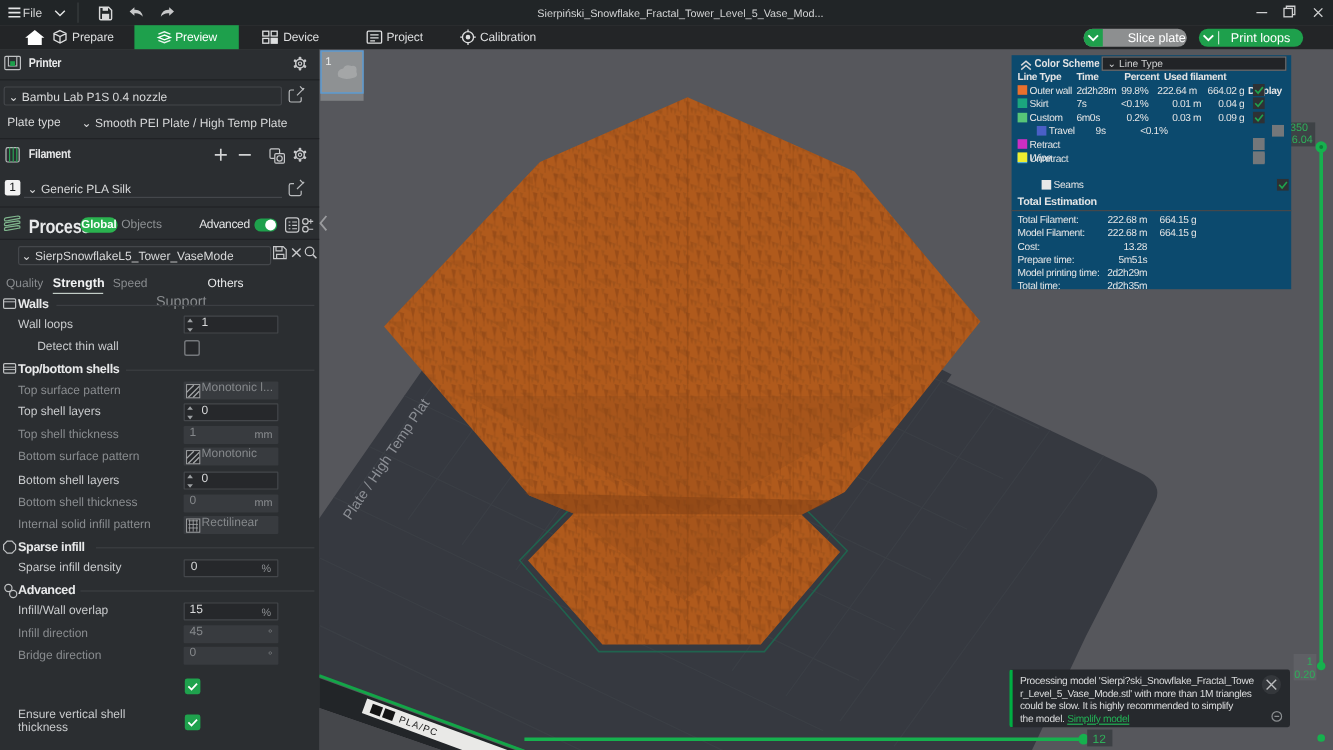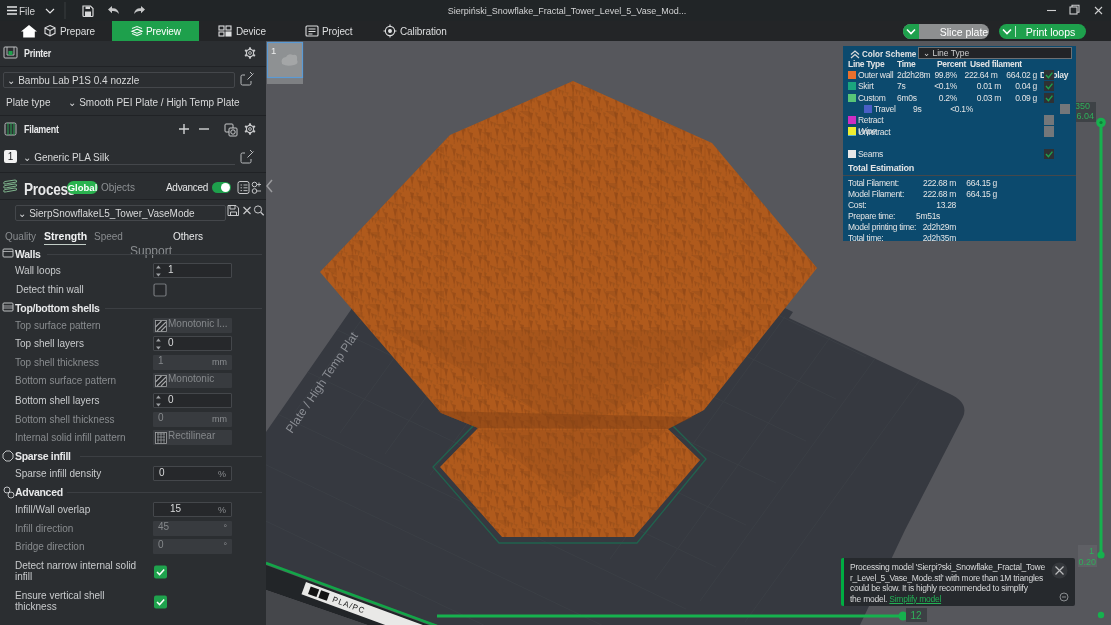--- a/index.html
+++ b/index.html
@@ -379,21 +379,21 @@
     <div class="lab" style="left:44px;top:189px;font-size:10.5px;color:#f2f3f4;font-weight:bold;">Strength</div>
     <div class="labg" style="left:94px;top:189.5px;font-size:10px;">Speed</div>
     <div class="labg" style="left:130px;top:203px;font-size:12px;">Support</div>
     <div class="lab" style="left:173px;top:189.5px;font-size:10px;color:#e8e9ea;">Others</div>
     <div class="abs" style="left:44px;top:203px;width:42px;height:1px;background:#c2cdc6;"></div>
 
     <div class="hdr" style="left:15px;top:207px;">Walls</div>
       <div class="secline" style="left:47px;top:213px;width:215px;"></div>
     <div class="lab" style="left:15px;top:224px;">Wall loops</div>
     <div class="inbox" style="top:222px;"><span style="margin-left:14px;">1</span></div>
-    <div class="lab" style="left:16px;top:243px;">Detect thin wall</div>
+    <div class="lab" style="left:31px;top:243px;">Detect thin wall</div>
     <div class="hdr" style="left:15px;top:261px;">Top/bottom shells</div>
       <div class="secline" style="left:105px;top:267px;width:157px;"></div>
     <div class="labg" style="left:15px;top:279px;">Top surface pattern</div>
     <div class="inboxd" style="top:277px;"><span style="margin-left:15px;color:#85888b;">Monotonic l...</span></div>
     <div class="lab" style="left:15px;top:297px;">Top shell layers</div>
     <div class="inbox" style="top:295px;"><span style="margin-left:14px;">0</span></div>
     <div class="labg" style="left:15px;top:316px;">Top shell thickness</div>
     <div class="inboxd" style="top:314px;"><span style="margin-left:5px;">1</span><span class="unit">mm</span></div>
     <div class="labg" style="left:15px;top:334px;">Bottom surface pattern</div>
     <div class="inboxd" style="top:332px;"><span style="margin-left:15px;color:#85888b;">Monotonic</span></div>
@@ -403,26 +403,25 @@
     <div class="inboxd" style="top:371px;"><span style="margin-left:5px;">0</span><span class="unit">mm</span></div>
     <div class="labg" style="left:15px;top:391px;">Internal solid infill pattern</div>
     <div class="inboxd" style="top:389px;"><span style="margin-left:15px;color:#85888b;">Rectilinear</span></div>
     <div class="hdr" style="left:15px;top:409px;">Sparse infill</div>
       <div class="secline" style="left:80px;top:415px;width:182px;"></div>
     <div class="lab" style="left:15px;top:427px;">Sparse infill density</div>
     <div class="inbox" style="top:425px;"><span style="margin-left:5px;">0</span><span class="unit">%</span></div>
     <div class="hdr" style="left:15px;top:445px;">Advanced</div>
       <div class="secline" style="left:67px;top:451px;width:195px;"></div>
     <div class="lab" style="left:15px;top:463px;">Infill/Wall overlap</div>
-    <div class="inbox" style="top:461px;"><span style="margin-left:16px;">15</span><span class="unit">%</span></div>
+    <div class="inbox" style="top:461px;"><span style="margin-left:4px;">15</span><span class="unit">%</span></div>
     <div class="labg" style="left:15px;top:482px;">Infill direction</div>
     <div class="inboxd" style="top:480px;"><span style="margin-left:5px;">45</span><span class="unit">°</span></div>
     <div class="labg" style="left:15px;top:500px;">Bridge direction</div>
     <div class="inboxd" style="top:498px;"><span style="margin-left:5px;">0</span><span class="unit">°</span></div>
-    <div class="lab" style="left:15px;top:519px;width:135px;">Detect narrow internal solid infill</div>
     <div class="lab" style="left:15px;top:549px;width:110px;">Ensure vertical shell thickness</div>
   </div>
   <div id="legend">
     <svg class="abs" style="left:7px;top:4px" width="10" height="9" viewBox="0 0 10 9">
       <path d="M1,4.5 l4,-3.5 l4,3.5 M1,8 l4,-3.5 l4,3.5" stroke="#d8d9da" stroke-width="1.2" fill="none"></path>
     </svg>
     <div class="abs" style="left:19px;top:2px;font-size:9.5px;font-weight:bold;"><span class="cx">Color Scheme</span></div>
     <div class="abs" style="left:75px;top:1px;width:154px;height:12px;border:1px solid #6d7073;background:#222427;">
       <span style="position:absolute;left:4px;top:0px;font-size:8.5px;color:#cfd0d1;text-align:center;">⌄ Line Type</span>
     </div>
@@ -491,21 +490,21 @@
           <rect width="10" height="10" fill="#74777a"></rect>
         </svg>
       </div>
     <div class="lrow" style="top:80px;font-style:italic;">
         <span class="sw" style="background:#eeee30;"></span>
         <span style="position:absolute;left:15px;">Wipe</span>
         <svg class="ck">
           <rect width="10" height="10" fill="#74777a"></rect>
         </svg>
       </div>
-    <div class="lrow" style="top:103.1px;">
+    <div class="lrow" style="top:103.1px;margin-left:20px;">
         <span class="sw" style="background:#e8e8e8;"></span>
         <span style="position:absolute;left:15px;">Seams</span>
         <svg class="ck">
           <rect width="10" height="10" fill="#2e3134"></rect>
           <path d="M2,5 l2.4,2.6 l4,-5" stroke="#1fa24d" stroke-width="1.4" fill="none"></path>
         </svg>
       </div>
     <div class="abs" style="left:5px;top:117px;font-size:9px;font-weight:bold;letter-spacing:-0.2px;">Total Estimation</div>
     <div class="abs" style="left:0;top:129px;width:233px;height:1px;background:#45484b;"></div>
     <div class="lrow" style="top:132px;">
@@ -517,21 +516,21 @@
         <span style="position:absolute;left:5px;">Model Filament:</span>
         <span style="position:absolute;left:73px;width:40px;text-align:right;">222.68 m</span>
         <span style="position:absolute;left:118px;width:36px;text-align:right;">664.15 g</span>
       </div>
     <div class="lrow" style="top:154px;">
         <span style="position:absolute;left:5px;">Cost:</span>
         <span style="position:absolute;left:73px;width:40px;text-align:right;">13.28</span>
       </div>
     <div class="lrow" style="top:165px;">
         <span style="position:absolute;left:5px;">Prepare time:</span>
-        <span style="position:absolute;left:73px;width:40px;text-align:left;">5m51s</span>
+        <span style="position:absolute;left:73px;width:40px;text-align:right;">5m51s</span>
       </div>
     <div class="lrow" style="top:176px;">
         <span style="position:absolute;left:5px;">Model printing time:</span>
         <span style="position:absolute;left:76px;width:37px;text-align:right;">2d2h29m</span>
       </div>
     <div class="lrow" style="top:187px;">
         <span style="position:absolute;left:5px;">Total time:</span>
         <span style="position:absolute;left:76px;width:37px;text-align:right;">2d2h35m</span>
       </div>
   </div>

